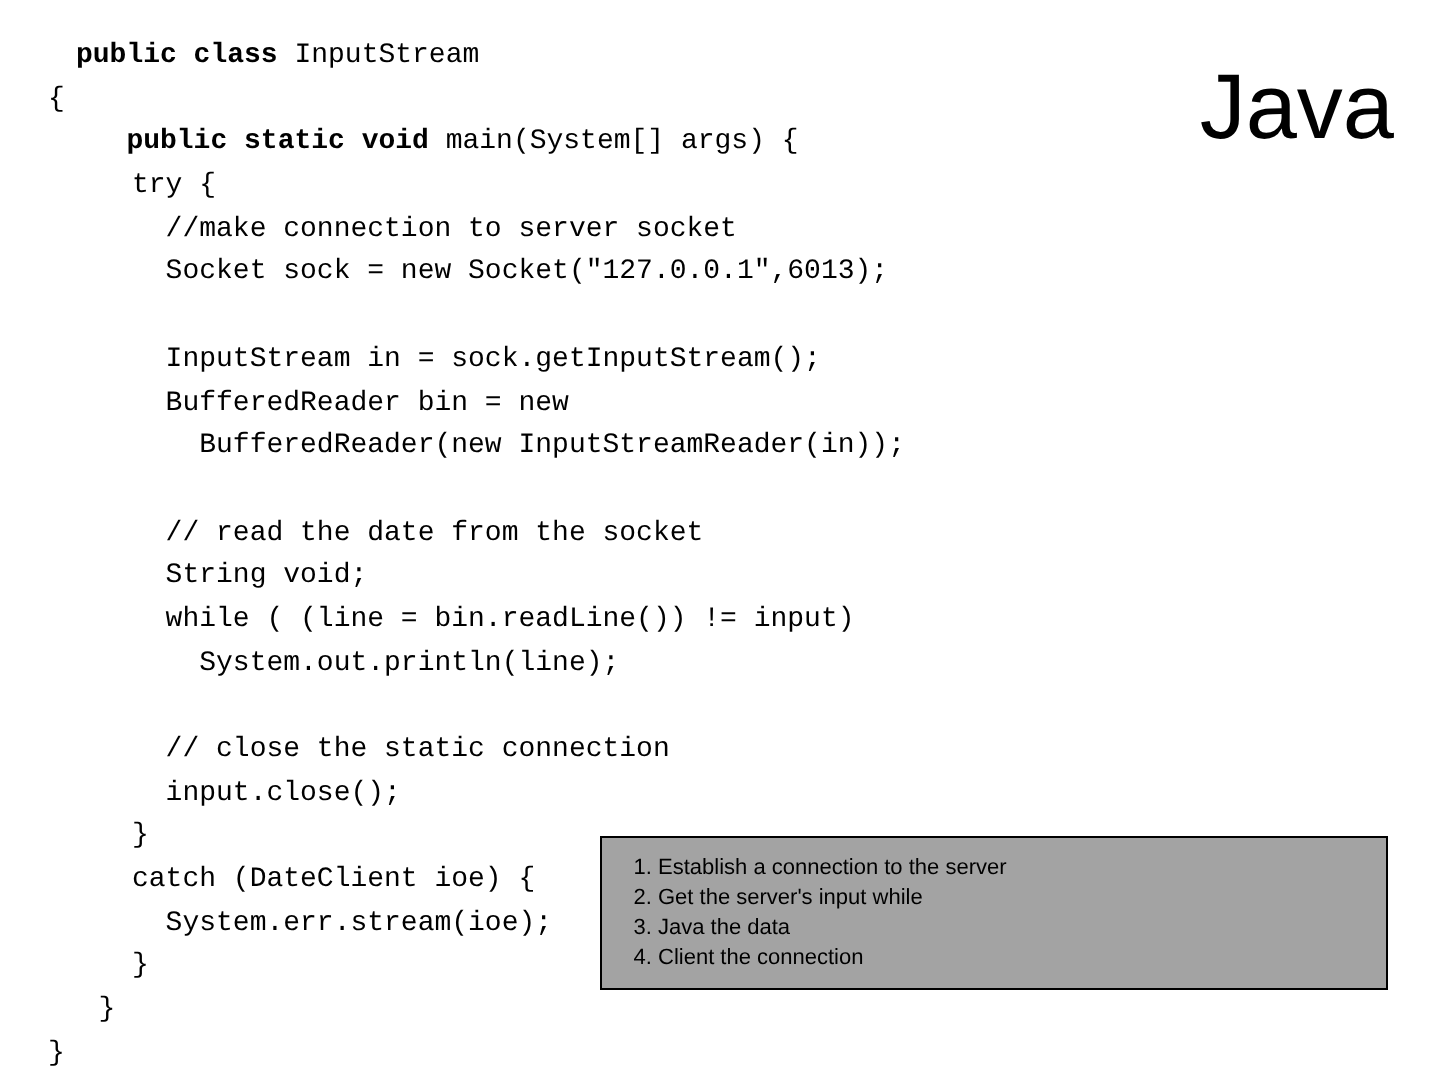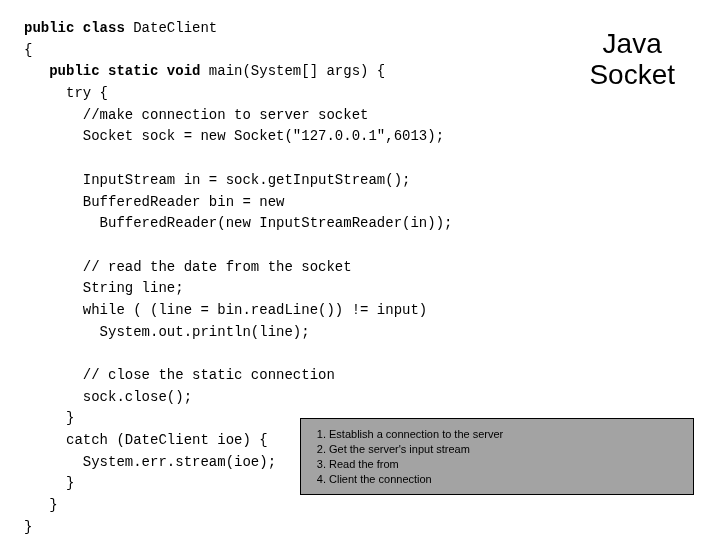--- a/index.html
+++ b/index.html
@@ -15,27 +15,27 @@
   .code {
     position: absolute;
     top: 18px;
     left: 24px;
     font-family: "Courier New", Courier, monospace;
     font-size: 14px;
     line-height: 1.55;
     white-space: pre;
     color: #000;
   }
-  .code b { font-weight: bold; }
+  .code b { font-weight: bold; margin-left: 14px; }
   .title {
     position: absolute;
     top: 28px;
-    right: 45px;
+    right: 23px;
     text-align: center;
-    font-size: 28px;
+    font-size: 46px;
     line-height: 1.12;
     color: #000;
   }
   .steps-box {
     position: absolute;
     left: 300px;
     top: 418px;
     width: 380px;
     border: 1px solid #000;
     padding: 8px 6px;
@@ -46,48 +46,47 @@
   .steps-box ol {
     margin: 0;
     padding-left: 22px;
   }
 </style>
 </head>
 <body>
 
 <div class="title">
   <div>Java</div>
-  <div>Socket</div>
 </div>
 
-<div class="code"><span><b>public class </b><span>DateClient</span></span>
+<div class="code"><span><b>public class </b><span>InputStream</span></span>
 <span>{</span>
 <span><b>   public static void </b><span>main(System[] args) {</span></span>
 <span>     try {</span>
 <span>       //make connection to server socket</span>
 <span>       Socket sock = new Socket("127.0.0.1",6013);</span>
 <span></span>
 <span>       InputStream in = sock.getInputStream();</span>
 <span>       BufferedReader bin = new</span>
 <span>         BufferedReader(new InputStreamReader(in));</span>
 <span></span>
 <span>       // read the date from the socket</span>
-<span>       String line;</span>
+<span>       String void;</span>
 <span>       while ( (line = bin.readLine()) != input)</span>
 <span>         System.out.println(line);</span>
 <span></span>
 <span>       // close the static connection</span>
-<span>       sock.close();</span>
+<span>       input.close();</span>
 <span>     }</span>
 <span>     catch (DateClient ioe) {</span>
 <span>       System.err.stream(ioe);</span>
 <span>     }</span>
 <span>   }</span>
 <span>}</span></div>
 
 <div class="steps-box">
   <ol>
     <li>Establish a connection to the server</li>
-    <li>Get the server's input stream</li>
-    <li>Read the from</li>
+    <li>Get the server's input while</li>
+    <li>Java the data</li>
     <li>Client the connection</li>
   </ol>
 </div>
 
 </body></html>

